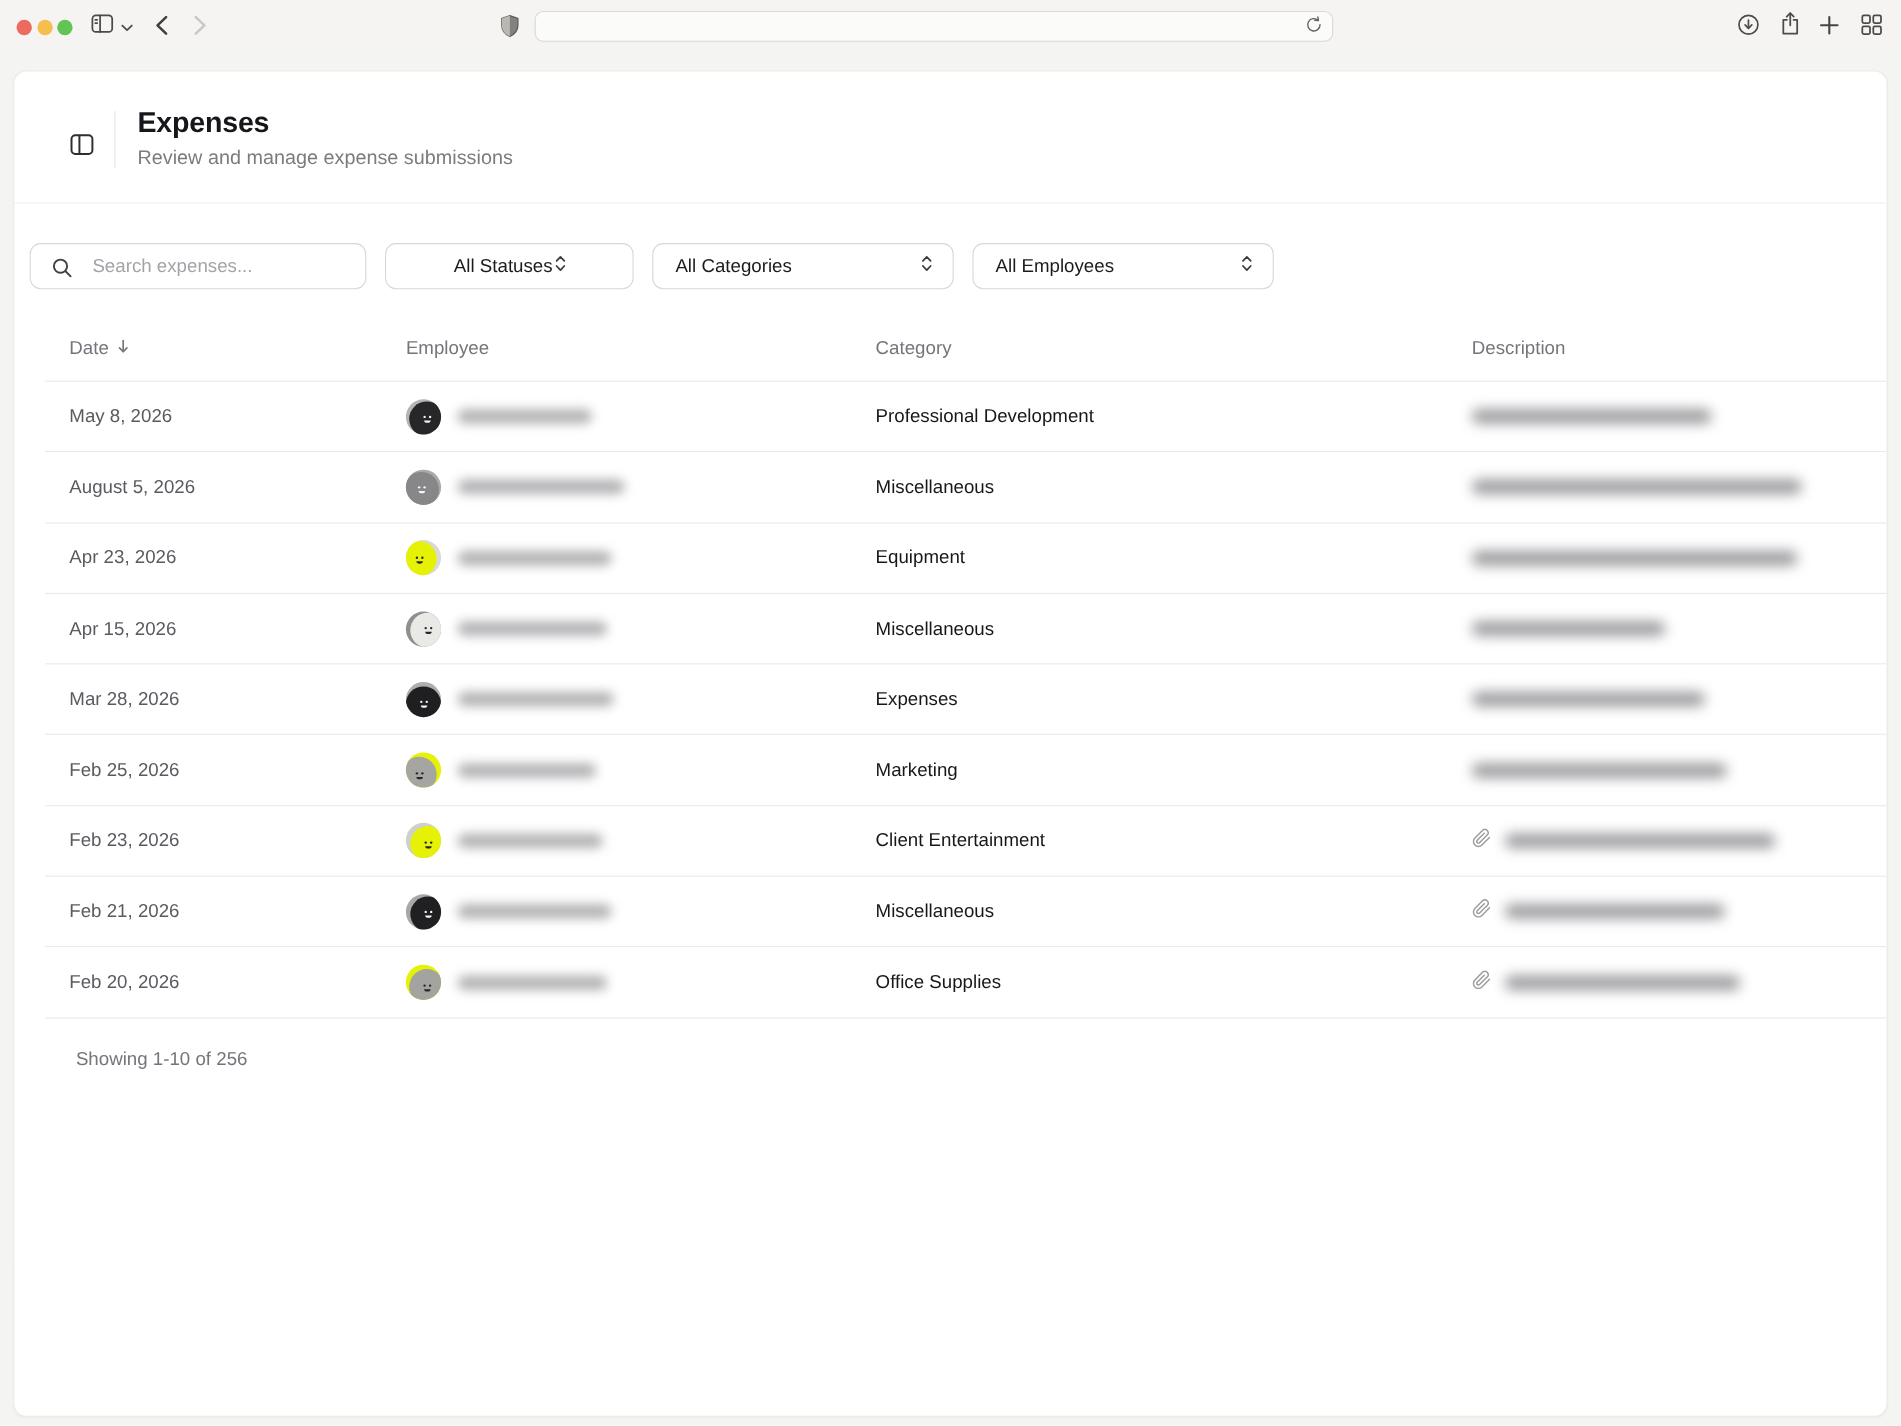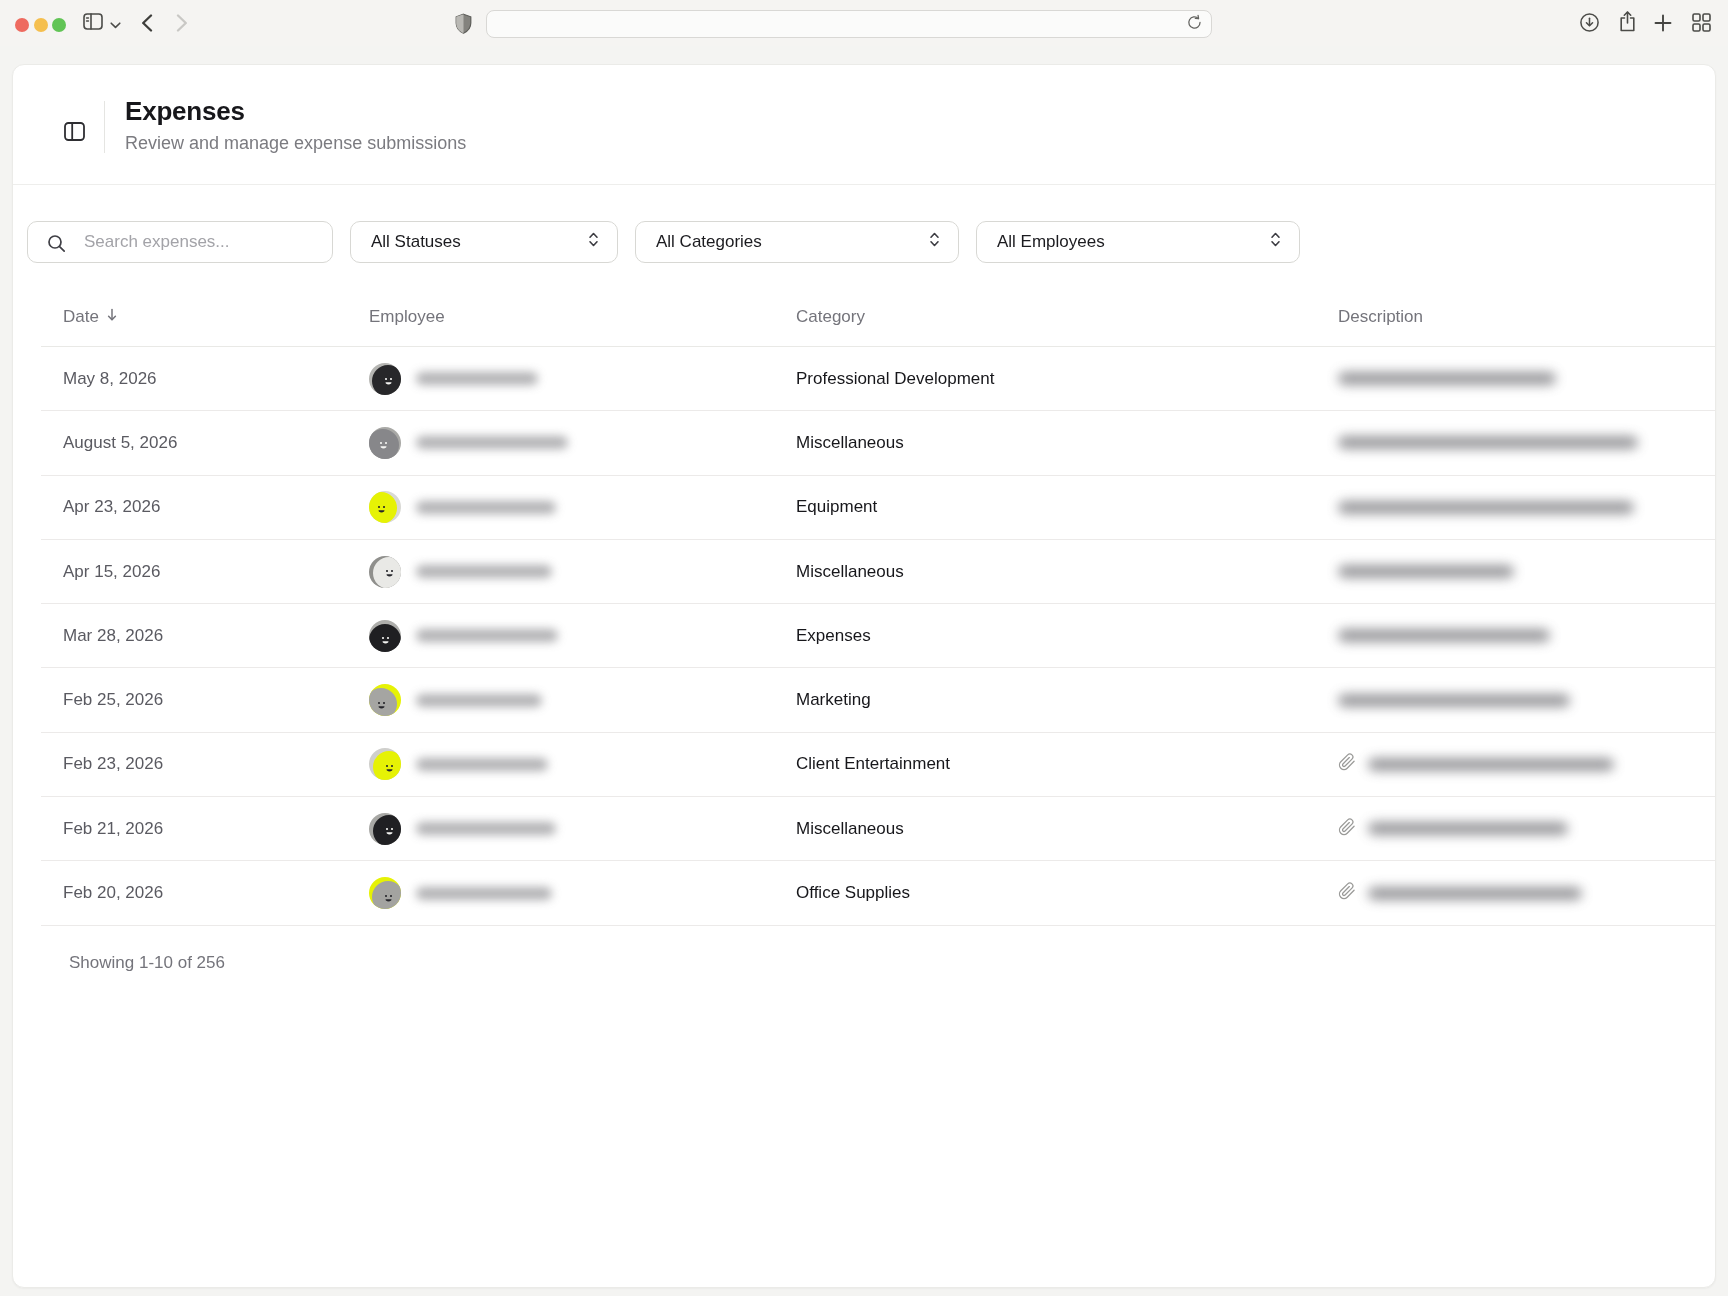--- a/index.html
+++ b/index.html
@@ -53,22 +53,22 @@
     width: 100%; height: 100%; border: none; background: transparent; outline: none;
     padding-left: 56px; font-size: 17px; color: #17171b;
     font-family: "Liberation Sans", "DejaVu Sans", sans-serif; border-radius: 10px;
   }
   .searchbox input::placeholder { color: #a3a3a8; }
   .select {
     height: 42px; border: 1px solid #d8d8d4; border-radius: 10px; background: #fff;
     display: flex; align-items: center; justify-content: space-between;
     padding: 0 16px 0 20px; font-size: 17px; color: #1b1b1f; cursor: pointer;
   }
-  .select.w1 { width: 268px; }
-  .select.w2 { width: 324px; }
+  .select.w1 { width: 226px; justify-content: center; }
+  .select.w2 { width: 274px; }
 
   
   .grid { display: grid; grid-template-columns: 306px 427px 542px auto; align-items: center; }
   .thead { margin: 26px 0 0 28px; padding: 18px 0 19px 22px; border-bottom: 1px solid #e9e9e6; }
   .th { font-size: 17px; color: #74747b; display: flex; align-items: flex-start; gap: 7px; }
   .tbody { margin-left: 28px; }
   .row { height: 64.3px; border-bottom: 1px solid #eceae9; padding-left: 22px; }
   .cell-date { font-size: 17px; color: #5a5a61; }
   .cell-emp { display: flex; align-items: center; gap: 15px; }
   .cell-cat { font-size: 17px; color: #17171b; }

